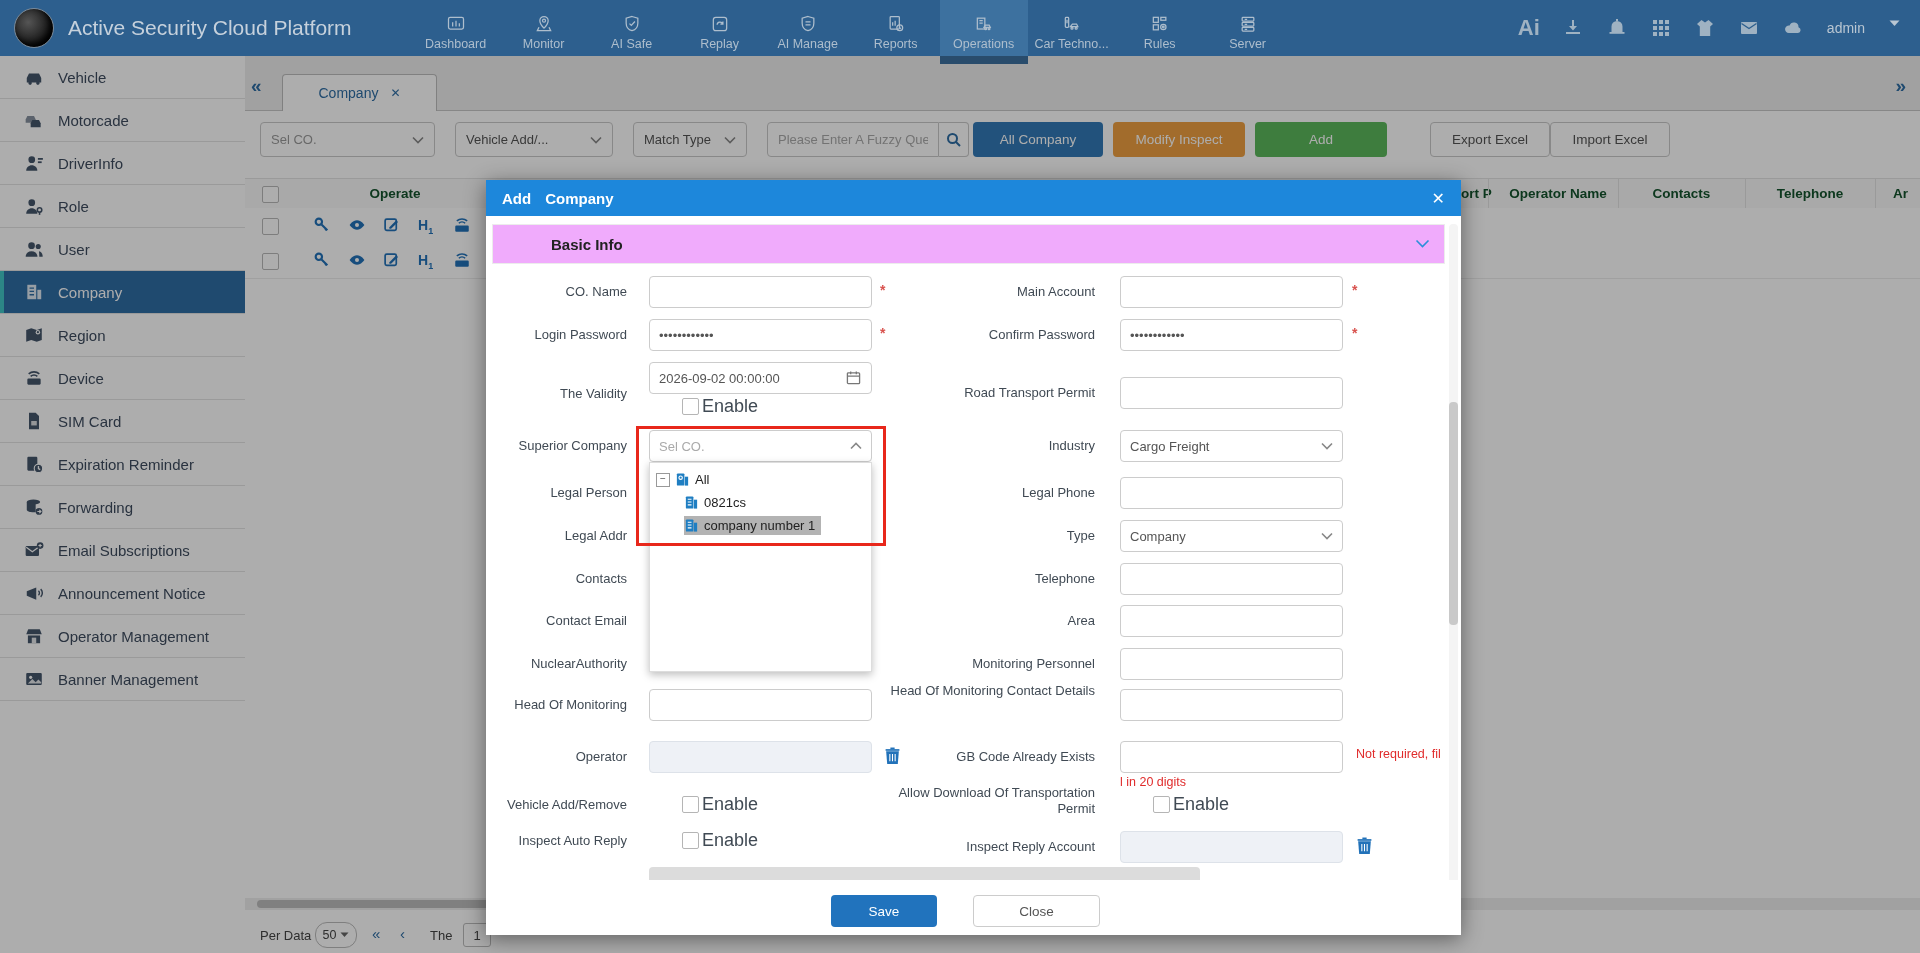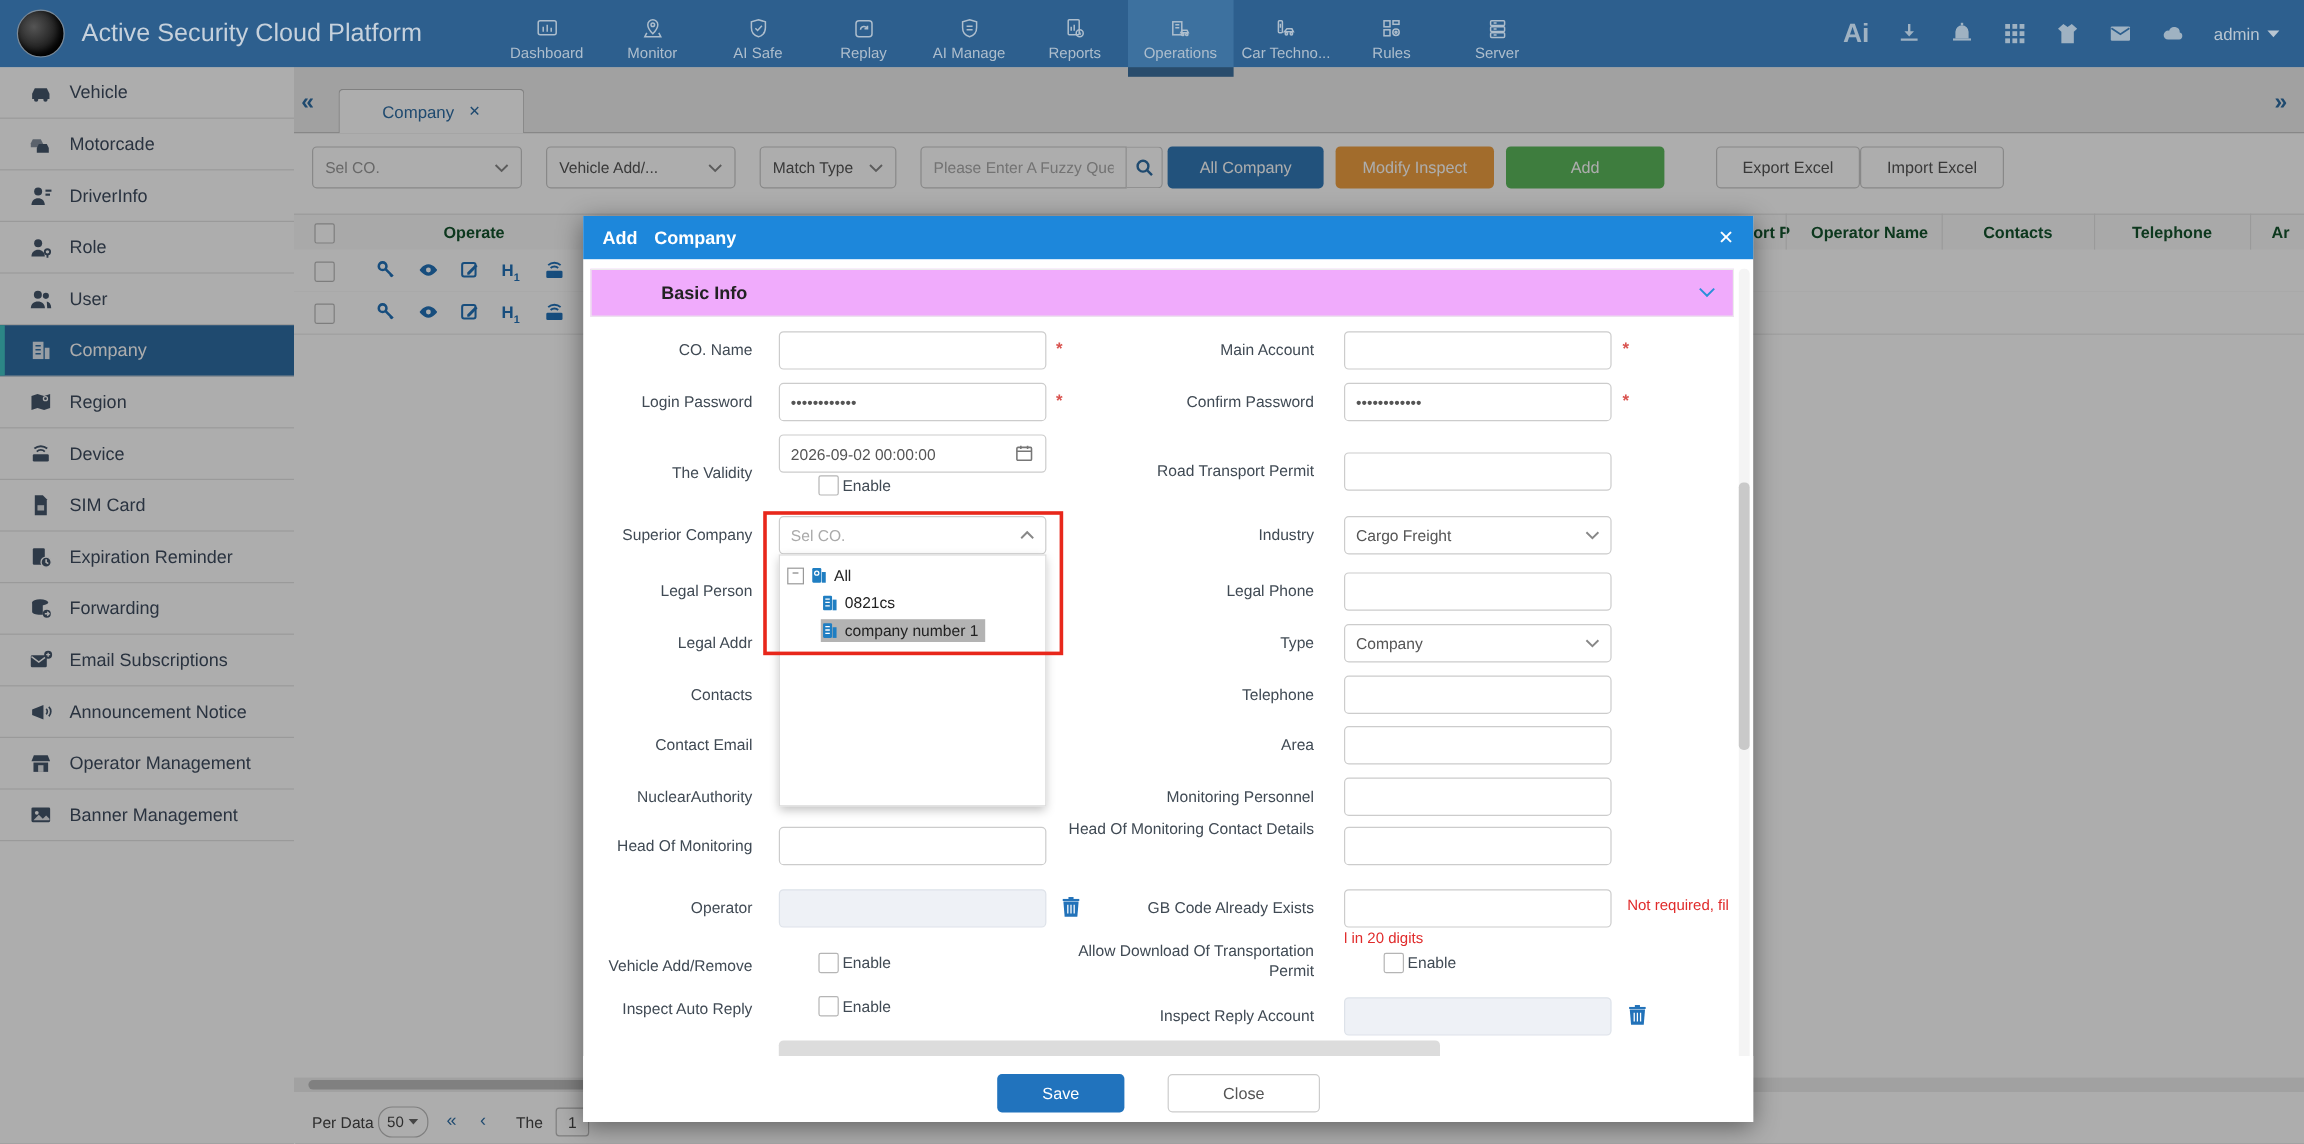--- a/index.html
+++ b/index.html
@@ -8,21 +8,21 @@
   
   .hdr{position:absolute;top:0;left:0;width:1920px;height:56px;background:#2d5f8e;display:flex;align-items:center;z-index:60;}
   .logo{width:38px;height:38px;border-radius:50%;margin-left:14px;background:radial-gradient(circle at 35% 35%,#555,#111 70%);border:1px solid #7a8a99;box-shadow:inset -3px -3px 6px #000;}
   .hTitle{color:#c6d1dc;font-size:21px;margin-left:14px;white-space:nowrap;}
   .navs{display:flex;height:56px;margin-left:60px;}
   .nav{width:88px;height:64px;display:flex;flex-direction:column;align-items:center;justify-content:center;color:#aebecd;cursor:pointer;}
   .nav.active{background:#3d719f;}
   .nav .nlbl{font-size:12.5px;margin-top:3px;white-space:nowrap;}
   .hRight{margin-left:auto;display:flex;align-items:center;gap:24px;margin-right:20px;color:#9fb2c2;}
   .hIco{width:20px;height:20px;display:flex;align-items:center;justify-content:center;}
-  .adminBox{display:flex;align-items:center;gap:6px;color:#b9c6d2;font-size:14px;}
+  .adminBox{display:flex;gap:24px;color:#b9c6d2;font-size:14px;}
   
   .side{position:absolute;top:56px;left:0;width:245px;bottom:0;background:#fff;border-right:1px solid #d8d8d8;}
   .sitem{height:42px;display:flex;align-items:center;border-bottom:1px solid #e4e4e4;color:#3e4c5f;font-size:15px;cursor:pointer;position:relative;}
   .sitem .sic{width:20px;height:20px;margin-left:24px;margin-right:14px;color:#45566b;flex:none;}
   .sitem.active{background:#2e6da4;color:#fff;}
   .sitem.active .sic{color:#dfe9f2;}
   .sitem.active:before{content:"";position:absolute;left:0;top:0;bottom:0;width:4px;background:#41c6c6;}
   
   .content{position:absolute;top:56px;left:245px;right:0;bottom:0;background:#fff;}
   .tabstrip{position:absolute;top:0;left:0;right:0;height:54px;background:#ededed;border-bottom:1px solid #c8c8c8;}
@@ -62,21 +62,21 @@
   .secbar{position:absolute;left:6px;right:16px;top:44px;height:38px;background:#f0abfc;border:1px solid #ececec;display:flex;align-items:center;}
   .secbar .st{font-size:15px;font-weight:bold;color:#222;margin-left:58px;}
   .secbar .sc{margin-left:auto;margin-right:14px;color:#2b8fd9;}
   .lblL{position:absolute;left:0;width:141px;text-align:right;font-size:13px;color:#404a54;line-height:16px;}
   .lblR{position:absolute;left:380px;width:229px;text-align:right;font-size:13px;color:#404a54;line-height:16px;}
   .inp{position:absolute;width:223px;height:32px;border:1px solid #ccc;border-radius:4px;font-size:13px;color:#555;padding:0 9px;box-sizing:border-box;background:#fff;font-family:"Liberation Sans",sans-serif;}
   .inp::placeholder{color:#aaa;}
   .inp.dis{background:#eef1f6;border-color:#dde2e9;}
   .msel{position:absolute;width:223px;height:32px;border:1px solid #ccc;border-radius:4px;box-sizing:border-box;background:#fff;display:flex;align-items:center;justify-content:space-between;padding:0 9px;font-size:13px;color:#555;cursor:pointer;}
   .req{position:absolute;color:#d9534f;font-size:14px;font-weight:bold;}
-  .cbx{position:absolute;display:flex;align-items:center;font-size:13px;color:#404a54;padding-left:33px;}
+  .cbx{position:absolute;display:flex;align-items:center;font-size:18px;color:#404a54;padding-left:33px;}
   .cbx .box{width:15px;height:15px;border:1px solid #b5b5b5;border-radius:2px;background:#fff;margin-right:3px;cursor:pointer;flex:none;}
   .trash{position:absolute;width:17px;height:18px;color:#2272b9;cursor:pointer;}
   .rnote{position:absolute;color:#e02b2b;font-size:12.5px;}
   .ddwrap{position:absolute;left:163px;top:250px;width:223px;z-index:20;}
   .ddhead{height:32px;border:1px solid #ccc;border-radius:4px;background:#fff;box-sizing:border-box;display:flex;align-items:center;justify-content:space-between;padding:0 9px;font-size:13px;color:#aaa;cursor:pointer;}
   .ddpanel{position:absolute;top:32px;left:0;width:223px;height:210px;background:#fff;border:1px solid #ddd;box-shadow:0 3px 8px rgba(0,0,0,.25);box-sizing:border-box;}
   .tnode{display:flex;align-items:center;height:23px;font-size:13px;color:#222;cursor:pointer;}
   .texp{width:12px;height:12px;border:1px solid #999;background:#fff;font-size:10px;line-height:10px;text-align:center;color:#555;margin-right:5px;flex:none;}
   .tico{width:15px;height:15px;margin-right:5px;color:#1f7ec2;flex:none;}
   .tnode.child{padding-left:34px;}

